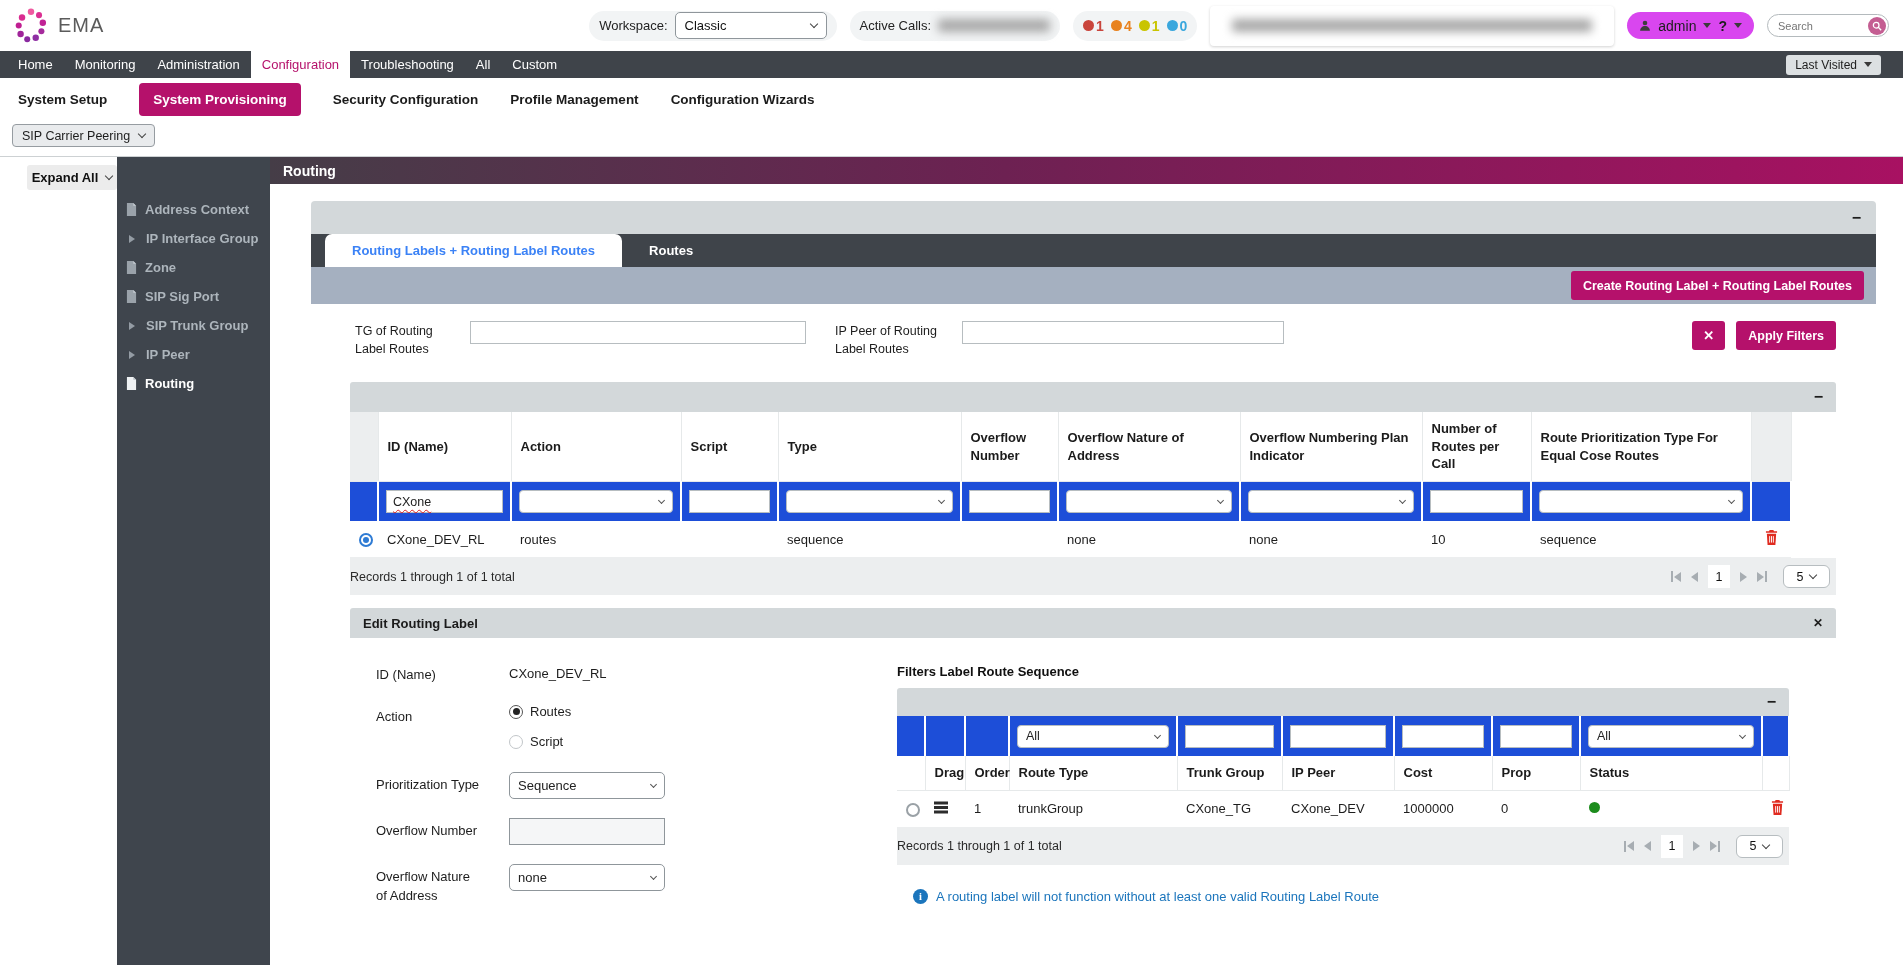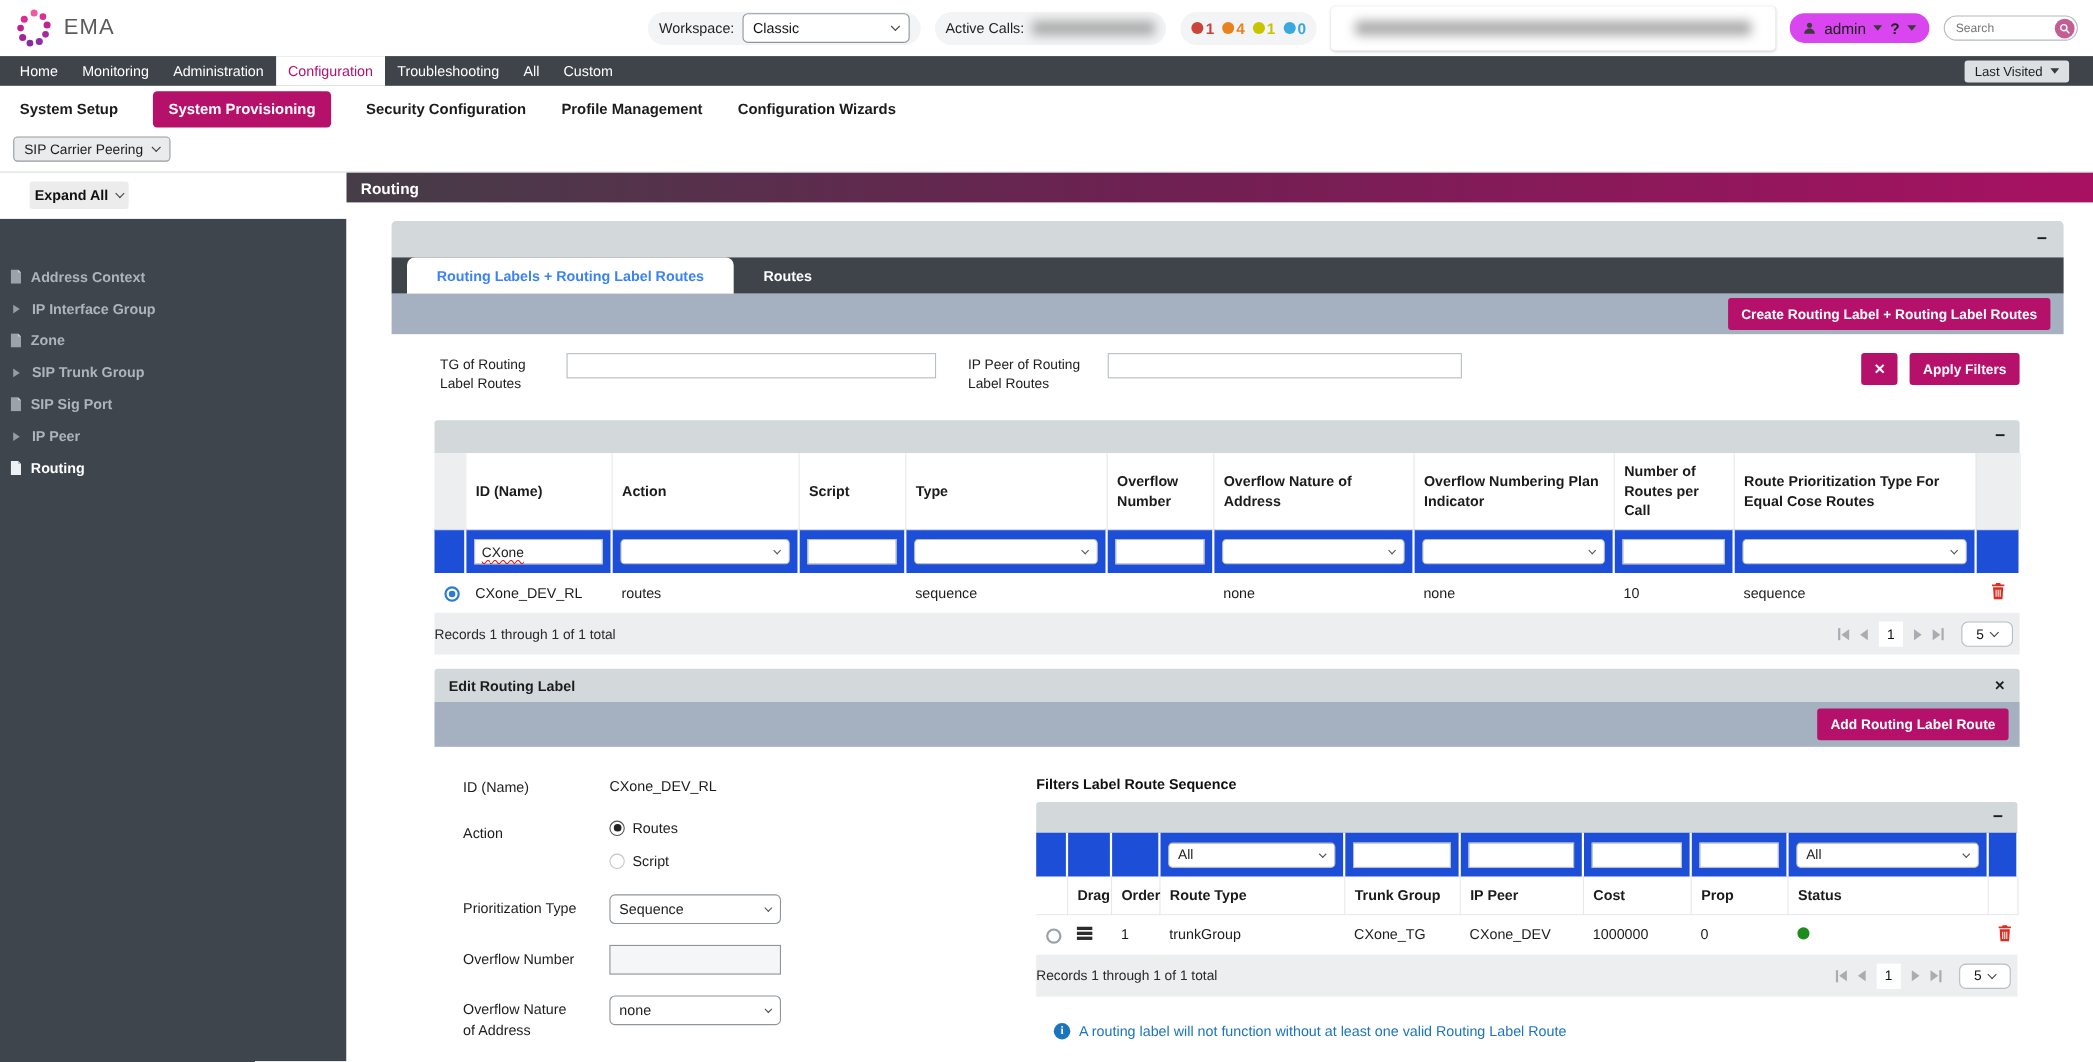--- a/index.html
+++ b/index.html
@@ -35,21 +35,21 @@
   
   .subnav{height:43px;display:flex;align-items:center;gap:32px;padding:0 18px;font-size:13.5px;font-weight:bold;color:#1b1b1b;background:#fff}
   .subnav-pill{background:#b5116b;color:#fff;border-radius:4px;padding:9px 14px}
 
   .tree-row{padding:3px 12px 9px;background:#fff;border-bottom:1px solid #cdd1d3}
   .tree-select{display:inline-flex;align-items:center;gap:9px;border:1px solid #969ca1;background:#e9ebed;border-radius:4px;height:23px;padding:0 9px;font-size:12.5px;color:#1d1d1d}
   .chev{display:inline-block;width:6px;height:6px;border-right:1.8px solid #444;border-bottom:1.8px solid #444;transform:rotate(45deg);margin-top:-3px}
 
   
   .body-row{flex:1;display:flex;min-height:0}
-  .leftcol{width:315px;display:flex;flex-direction:column;background:#fff}
+  .leftcol{width:270px;display:flex;background:#fff}
   .expand-btn{margin:8px 0 9px 27px;width:90px;height:25px;background:#ececec;border:none;border-radius:3px;font-size:13px;font-weight:bold;display:flex;align-items:center;justify-content:center;gap:8px;color:#101010;font-family:inherit}
   .sidebar{flex:1;background:#3f454d;padding-top:38px}
   .side-item{display:flex;align-items:center;gap:8px;padding:0 9px;height:29px;color:#adb5bc;font-size:13px;font-weight:bold;cursor:default}
   .side-item.active{color:#fff}
   .tri-r-ico{width:0;height:0;border-top:4px solid transparent;border-bottom:4px solid transparent;border-left:6px solid #949ca4;display:inline-block;margin:0 3px}
 
   .maincol{flex:1;display:flex;flex-direction:column;min-width:0;background:#fff}
   .title-bar{height:27px;background:linear-gradient(90deg,#453d47 0%,#6d2152 45%,#a81162 100%);color:#fff;font-weight:bold;font-size:14px;display:flex;align-items:center;padding:0 13px}
   .main-content{flex:1;padding:17px 27px 0 41px;min-height:0}
 
@@ -249,29 +249,29 @@
           <span>IP Interface Group</span>
         </div>
         <div class="side-item">
           <svg width="11" height="13" viewBox="0 0 12 14">
               <path d="M1 0h7l3 3v11H1z" fill="#9aa2aa"></path>
               <path d="M8 0l3 3H8z" fill="#c6ccd2"></path>
             </svg>
           <span>Zone</span>
         </div>
         <div class="side-item">
-          <span class="tri-r-ico"></span>
-          <span>SIP Trunk Group</span>
-        </div>
-        <div class="side-item">
           <svg width="11" height="13" viewBox="0 0 12 14">
               <path d="M1 0h7l3 3v11H1z" fill="#9aa2aa"></path>
               <path d="M8 0l3 3H8z" fill="#c6ccd2"></path>
             </svg>
           <span>SIP Sig Port</span>
+        </div>
+        <div class="side-item">
+          <span class="tri-r-ico"></span>
+          <span>SIP Trunk Group</span>
         </div>
         <div class="side-item">
           <span class="tri-r-ico"></span>
           <span>IP Peer</span>
         </div>
         <div class="side-item active">
           <svg width="11" height="13" viewBox="0 0 12 14">
               <path d="M1 0h7l3 3v11H1z" fill="#eef1f3"></path>
               <path d="M8 0l3 3H8z" fill="#b9c0c6"></path>
             </svg>
@@ -430,23 +430,20 @@
               </div>
             </div>
           </section>
 
           <div style="height:13px"></div>
 
           <section class="inner-panel">
             <div class="edit-head">
               <span>Edit Routing Label</span>
               <span class="close-x">✕</span>
-            </div>
-            <div class="edit-toolbar">
-              <button class="btn-magenta">Add Routing Label Route</button>
             </div>
 
             <div class="edit-content">
 
               <div class="form-col">
                 <div class="form-row">
                   <div class="form-label">ID (Name)</div>
                   <div class="form-value">CXone_DEV_RL</div>
                 </div>
                 <div class="form-row" style="margin-bottom:8px">

